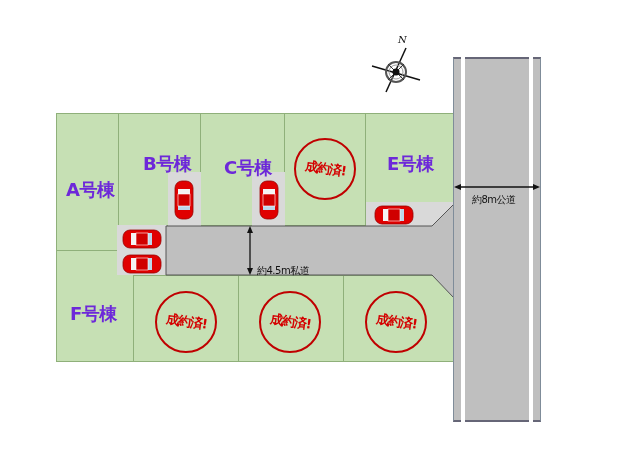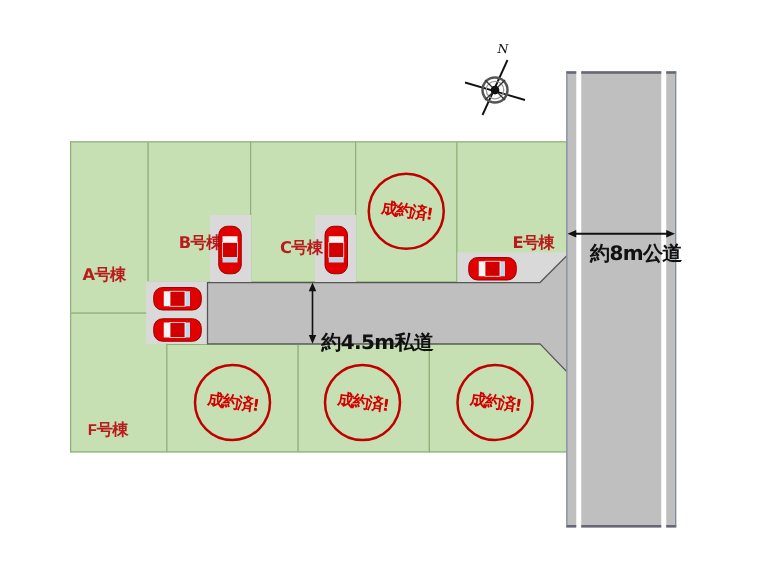--- a/index.html
+++ b/index.html
@@ -1,23 +1,23 @@
 <!DOCTYPE html>
 <html><head>
 <meta charset="utf-8">
 <style>
   html,body{margin:0;padding:0;background:#fff;}
   body{width:620px;height:464px;position:relative;overflow:hidden;font-family:"DejaVu Sans",sans-serif;}
   .abs{position:absolute;}
   .lot{position:absolute;background:#c6e0b4;box-sizing:border-box;}
-  .lbl{position:absolute;font-weight:bold;font-size:13px;color:#b91c1c;white-space:nowrap;letter-spacing:-0.5px;margin-top:33px;}
+  .lbl{position:absolute;font-weight:bold;font-size:18px;color:#6d28d9;white-space:nowrap;letter-spacing:-0.5px;}
   .park{position:absolute;background:#d9d9d9;}
   .stamp{position:absolute;width:62px;height:62px;border:2.5px solid #c00000;border-radius:50%;box-sizing:border-box;display:flex;align-items:center;justify-content:center;}
   .stamp span{color:#d40000;font-weight:bold;font-size:13px;transform:rotate(8deg);letter-spacing:-1px;white-space:nowrap;}
-  .road-label{position:absolute;font-weight:bold;font-size:16px;color:#111;white-space:nowrap;letter-spacing:-0.5px;}
+  .road-label{position:absolute;font-weight:normal;font-size:10px;color:#111;white-space:nowrap;letter-spacing:-0.5px;}
   .car{position:absolute;}
 </style>
 </head>
 <body>
 
 <div class="abs" style="left:366px;top:36px;width:60px;height:60px;">
   <svg width="60" height="60" viewBox="0 0 60 60">
     <line x1="40" y1="12" x2="20" y2="56" stroke="#111" stroke-width="1.5"></line>
     <line x1="6" y1="30" x2="54" y2="44" stroke="#111" stroke-width="1.5"></line>
     <circle cx="30" cy="36" r="10" fill="none" stroke="#555" stroke-width="2"></circle>
@@ -62,22 +62,22 @@
 <svg class="abs" style="left:0;top:0;" width="620" height="464">
   <line x1="458" y1="187" x2="536" y2="187" stroke="#111" stroke-width="1.5"></line>
   <polygon points="454,187 461,184 461,190" fill="#111"></polygon>
   <polygon points="540,187 533,184 533,190" fill="#111"></polygon>
 </svg>
 <span class="road-label" style="left:472px;top:193px;">約8m公道</span>
 
 <span class="lbl" style="left:66px;top:178px;">A号棟</span>
 <span class="lbl" style="left:143px;top:152px;">B号棟</span>
 <span class="lbl" style="left:224px;top:156px;">C号棟</span>
-<span class="lbl" style="left:410px;top:152px;">E号棟</span>
-<span class="lbl" style="left:70px;top:302px;font-family:Liberation Mono, monospace;">F号棟</span>
+<span class="lbl" style="left:387px;top:152px;">E号棟</span>
+<span class="lbl" style="left:70px;top:302px;">F号棟</span>
 
 <div class="stamp" style="left:294px;top:138px;">
     <span>成約済!</span>
   </div>
 <div class="stamp" style="left:155px;top:291px;">
     <span>成約済!</span>
   </div>
 <div class="stamp" style="left:259px;top:291px;">
     <span>成約済!</span>
   </div>

